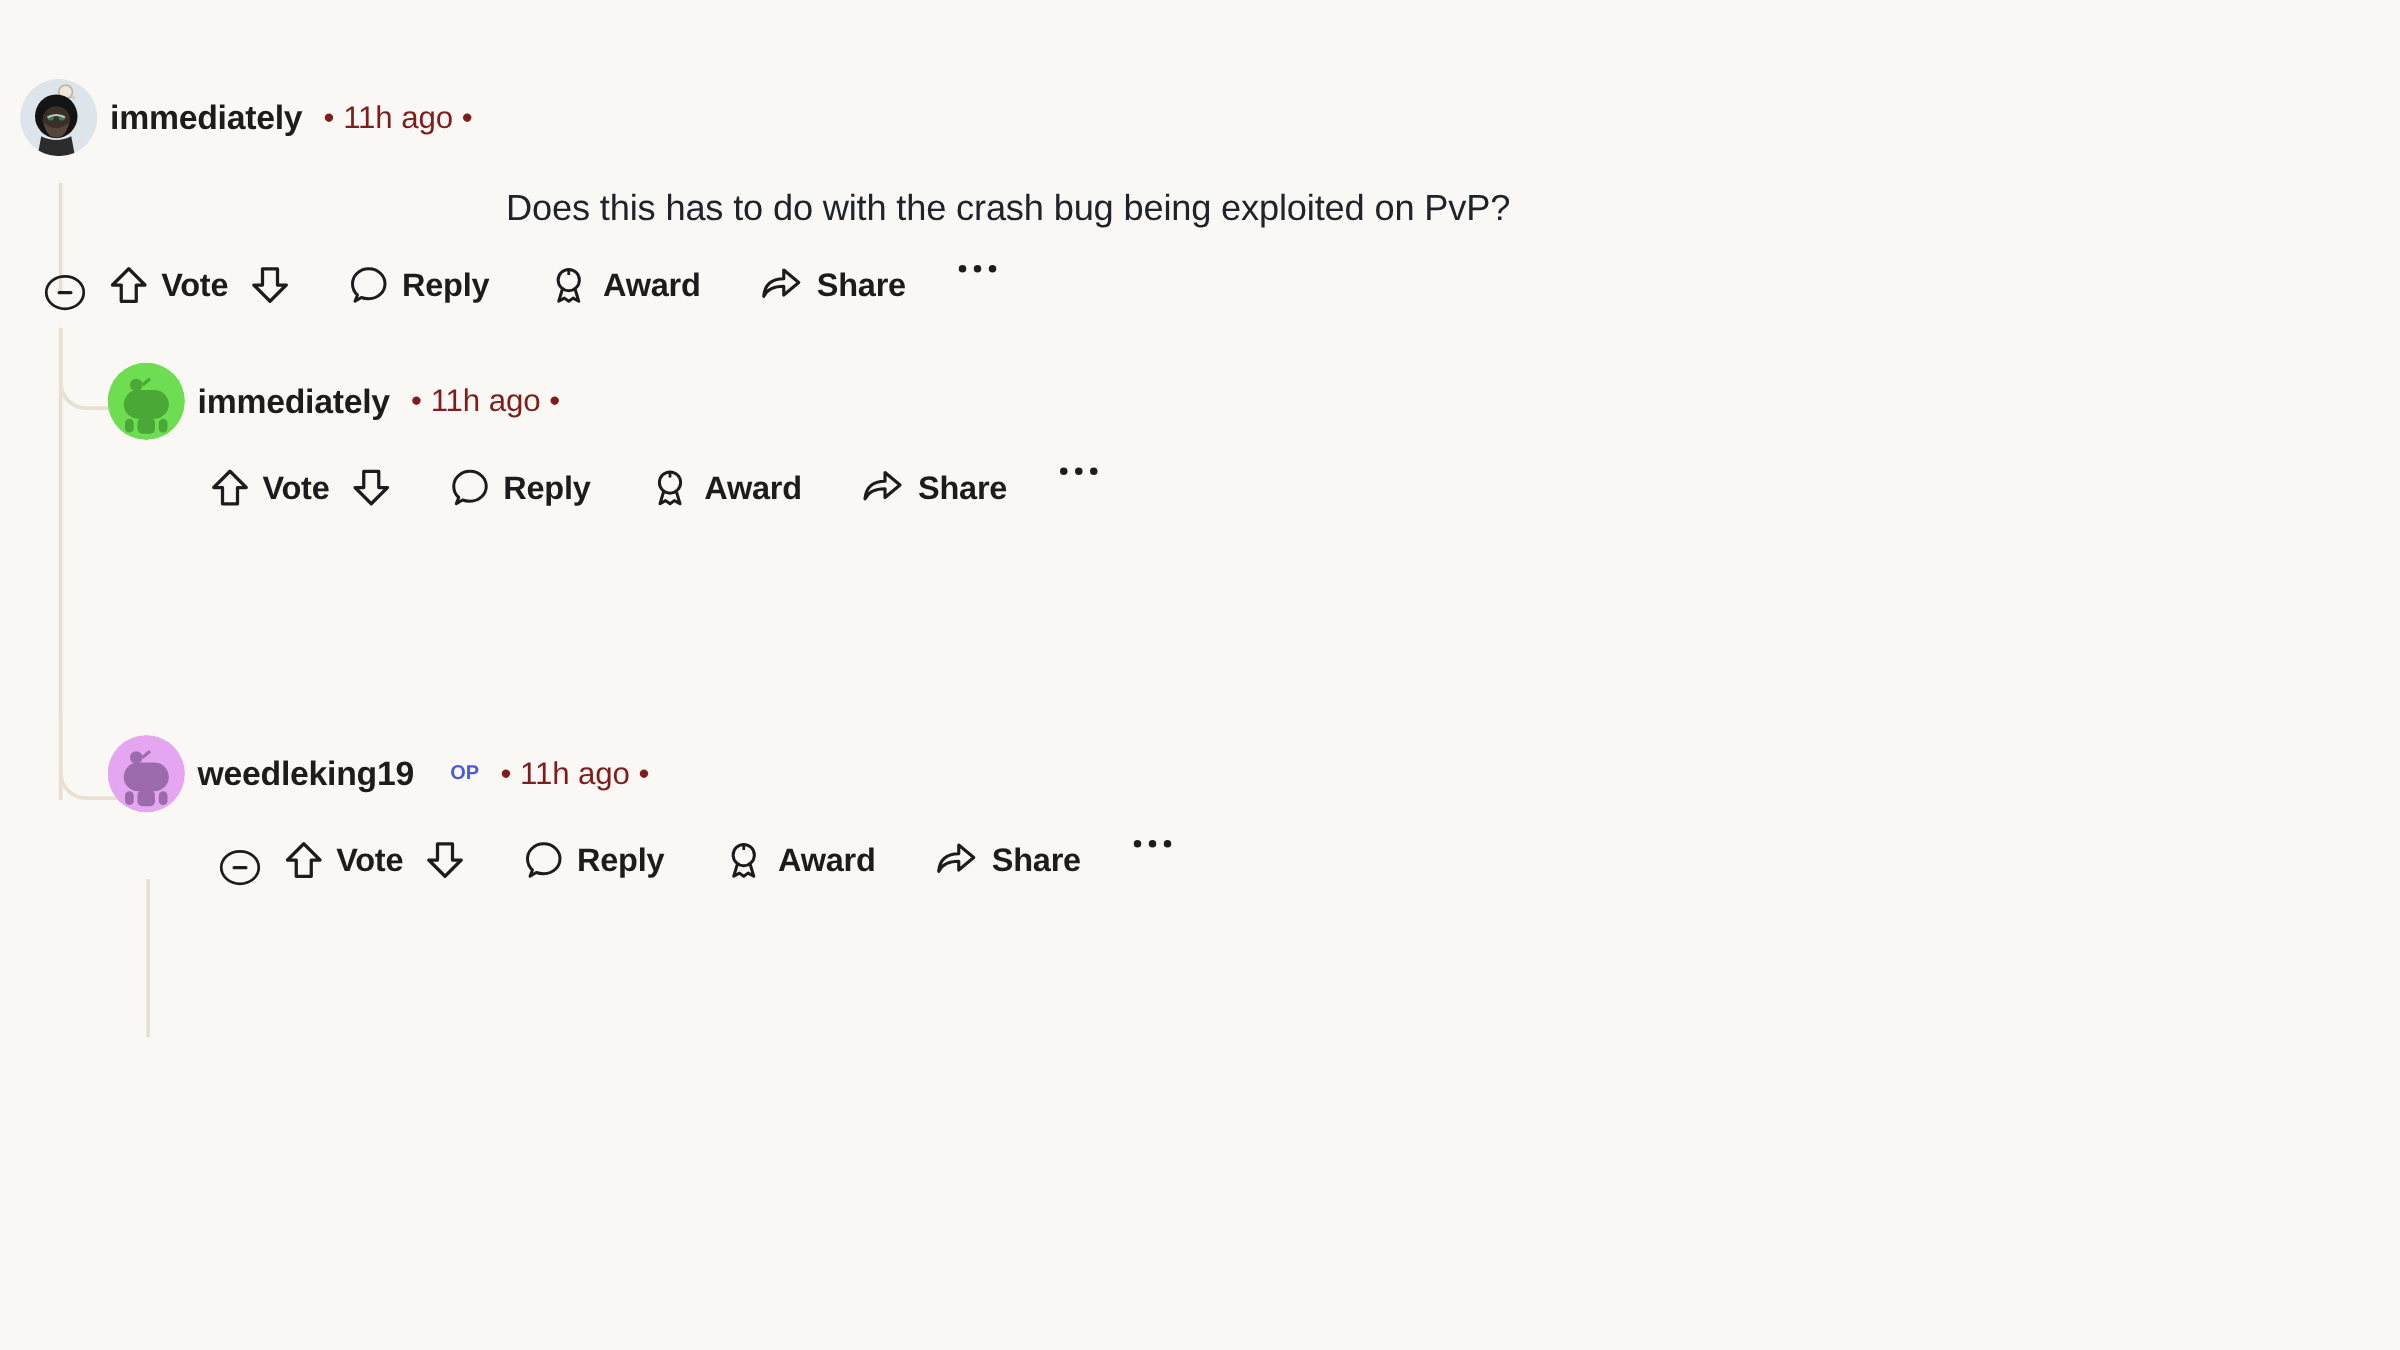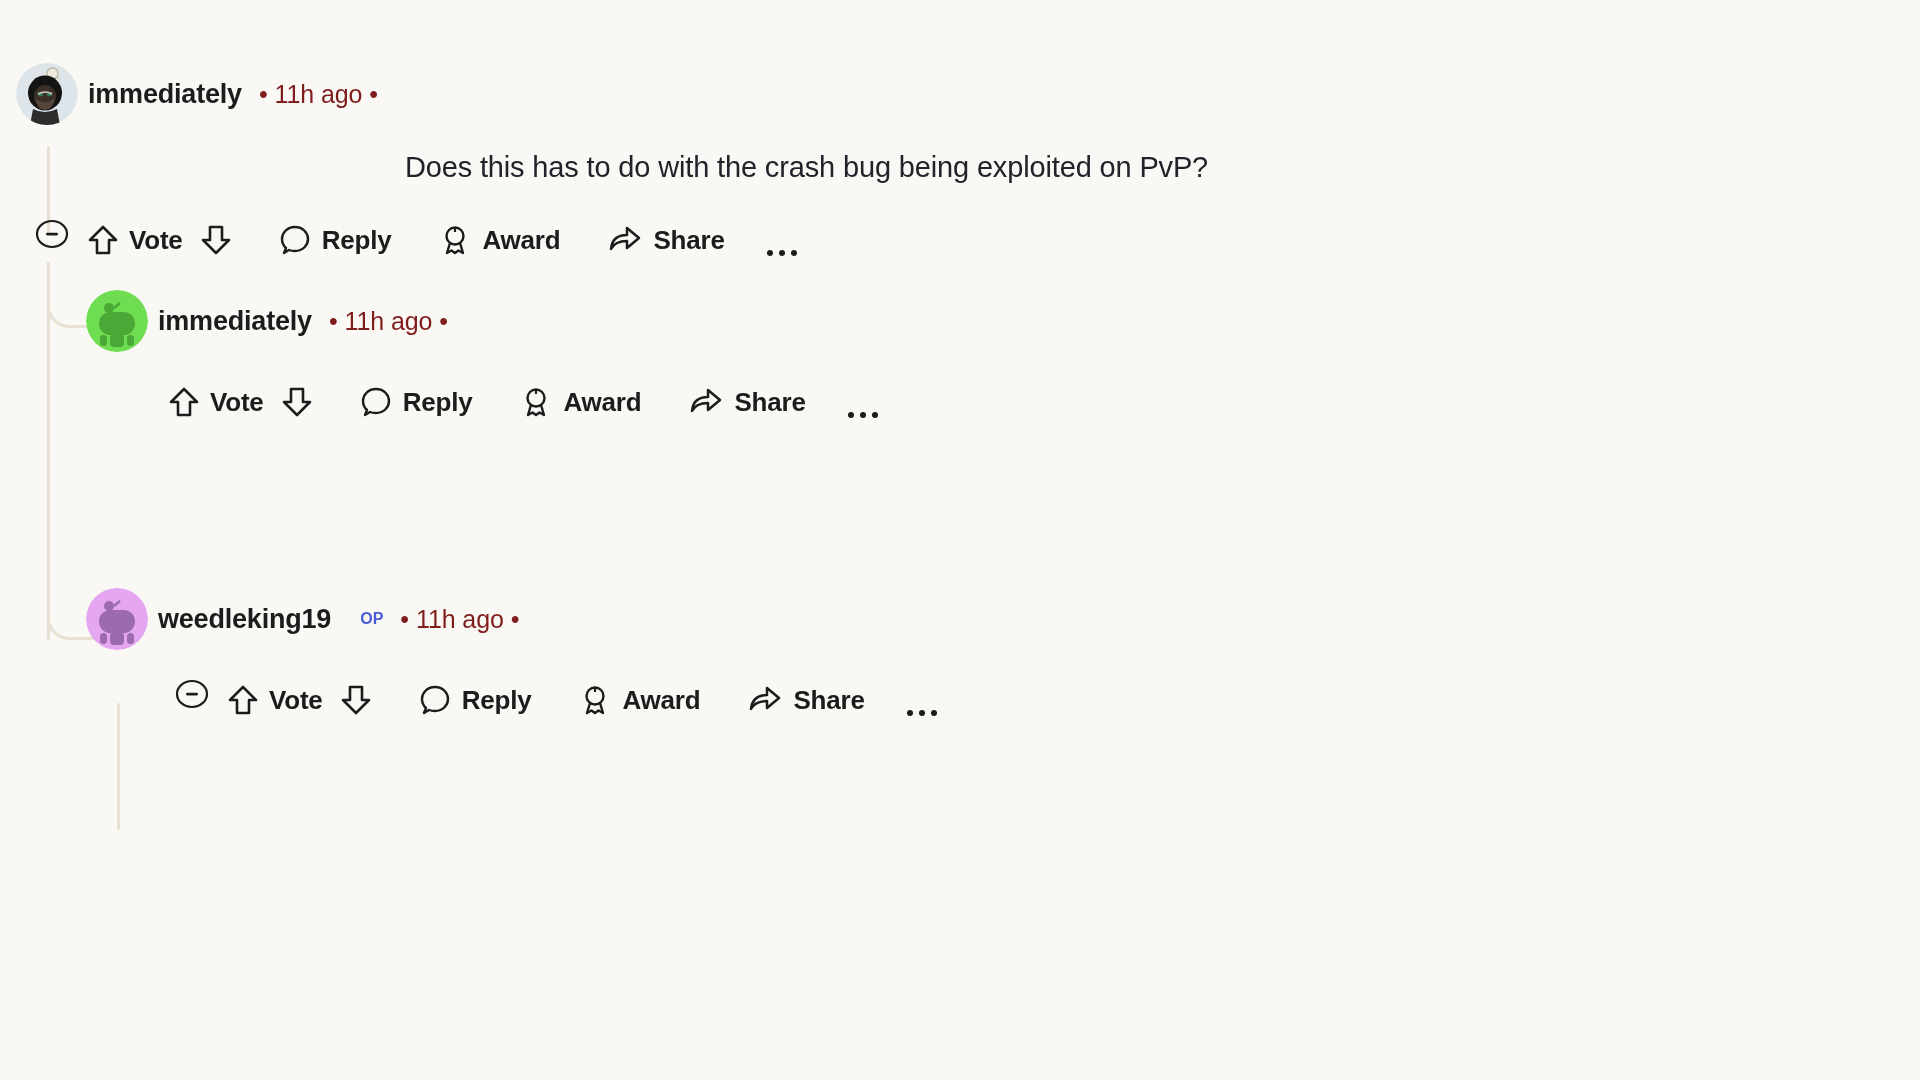--- a/index.html
+++ b/index.html
@@ -79,21 +79,21 @@
     font-size: 29px;
     line-height: 45px;
     color: #20232a;
     letter-spacing: -0.15px;
     max-width: 1415px;
   }
 
   
   .actions {
     display: flex;
-    align-items: flex-end;
+    align-items: flex-start;
     height: 44px;
   }
   .act {
     display: flex;
     align-items: center;
     gap: 11px;
     color: #1c1c1c;
     font-size: 26px;
     font-weight: 600;
     letter-spacing: -0.2px;

